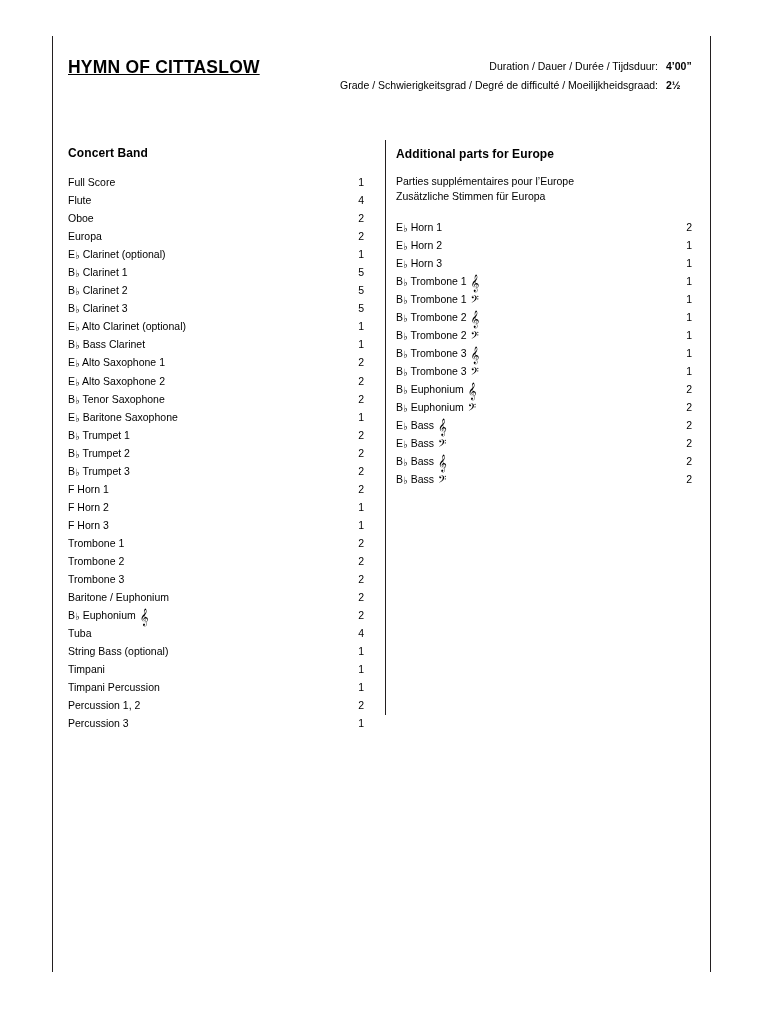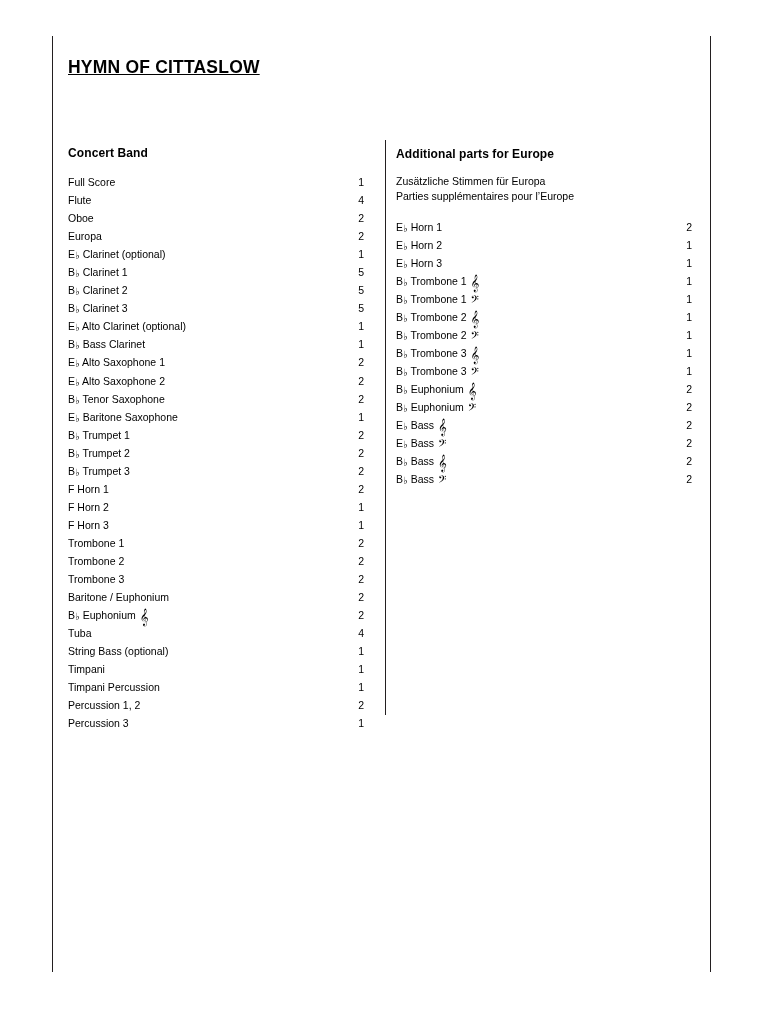--- a/index.html
+++ b/index.html
@@ -154,20 +154,26 @@
 
 <div class="page">
 
   <div class="rule-left"></div>
   <div class="rule-right"></div>
   <div class="rule-mid"></div>
 
   <div class="title">HYMN OF CITTASLOW</div>
 
   <div class="meta">
+    <div class="row">
+      <span class="label">Duration / Dauer / Durée / Tijdsduur:</span><span class="value">4’00”</span>
+    </div>
+    <div class="row">
+      <span class="label">Grade / Schwierigkeitsgrad / Degré de difficulté / Moeilijkheidsgraad:</span><span class="value">2½</span>
+    </div>
   </div>
 
   <div class="col col-left">
     <div class="col-heading">Concert Band</div>
     <div id="left-items">
         <div class="item"><span class="name">Full Score</span><span class="qty">1</span></div>
         <div class="item"><span class="name">Flute</span><span class="qty">4</span></div>
         <div class="item"><span class="name">Oboe</span><span class="qty">2</span></div>
         <div class="item"><span class="name">Europa</span><span class="qty">2</span></div>
         <div class="item"><span class="name">E<span class="flat">♭</span> Clarinet (optional)</span><span class="qty">1</span></div>
@@ -195,22 +201,22 @@
         <div class="item"><span class="name">String Bass (optional)</span><span class="qty">1</span></div>
         <div class="item"><span class="name">Timpani</span><span class="qty">1</span></div>
         <div class="item"><span class="name">Timpani Percussion</span><span class="qty">1</span></div>
         <div class="item"><span class="name">Percussion 1, 2</span><span class="qty">2</span></div>
         <div class="item"><span class="name">Percussion 3</span><span class="qty">1</span></div>
       </div>
   </div>
 
   <div class="col col-right">
     <div class="col-heading">Additional parts for Europe</div>
+    <div class="subhead">Parties supplémentaires pour l’Europe</div>
     <div class="subhead">Zusätzliche Stimmen für Europa</div>
-    <div class="subhead">Parties supplémentaires pour l’Europe</div>
     <div class="spacer-block"></div>
     <div id="right-items">
         <div class="item"><span class="name">E<span class="flat">♭</span> Horn 1</span><span class="qty">2</span></div>
         <div class="item"><span class="name">E<span class="flat">♭</span> Horn 2</span><span class="qty">1</span></div>
         <div class="item"><span class="name">E<span class="flat">♭</span> Horn 3</span><span class="qty">1</span></div>
         <div class="item"><span class="name">B<span class="flat">♭</span> Trombone 1 <span class="clef">𝄞</span></span><span class="qty">1</span></div>
         <div class="item"><span class="name">B<span class="flat">♭</span> Trombone 1 <span class="clef-bass">𝄢</span></span><span class="qty">1</span></div>
         <div class="item"><span class="name">B<span class="flat">♭</span> Trombone 2 <span class="clef">𝄞</span></span><span class="qty">1</span></div>
         <div class="item"><span class="name">B<span class="flat">♭</span> Trombone 2 <span class="clef-bass">𝄢</span></span><span class="qty">1</span></div>
         <div class="item"><span class="name">B<span class="flat">♭</span> Trombone 3 <span class="clef">𝄞</span></span><span class="qty">1</span></div>

